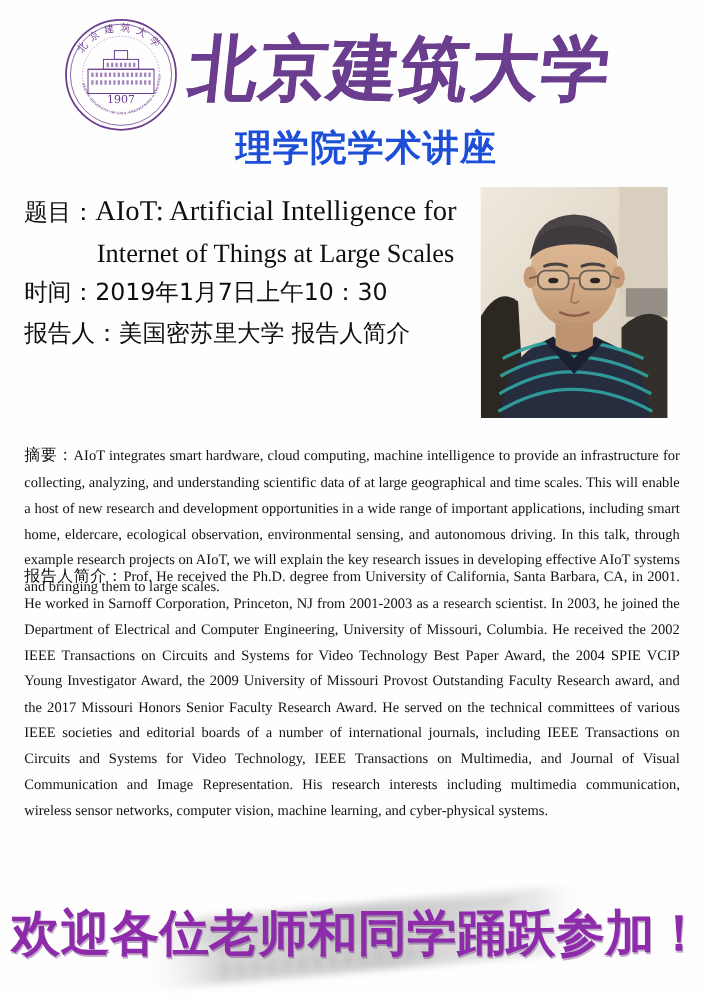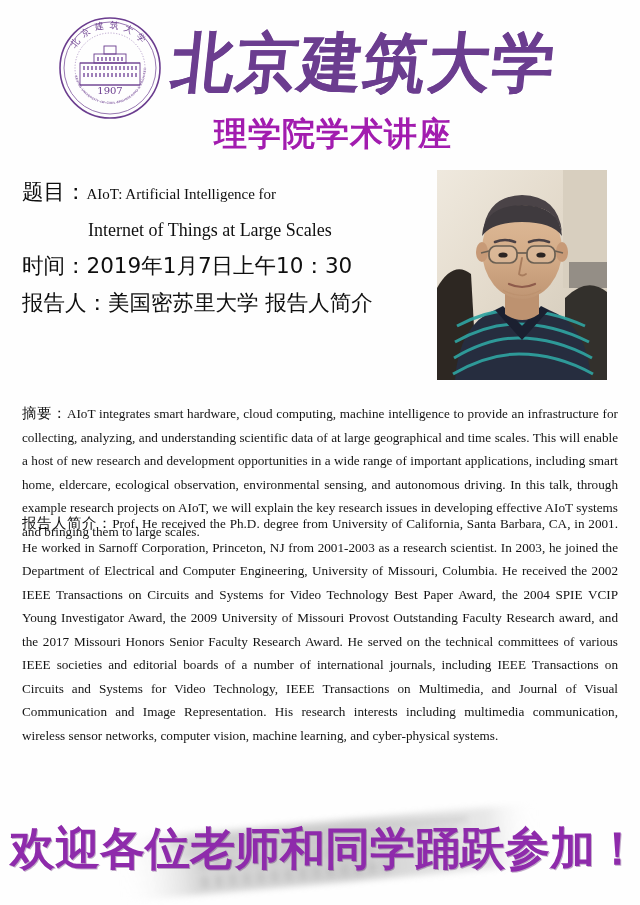--- a/index.html
+++ b/index.html
@@ -56,21 +56,21 @@
   }
 
   .lecture-title {
     position: absolute;
     left: 0;
     top: 114px;
     width: 640px;
     text-align: center;
     padding-left: 26px;
     box-sizing: border-box;
-    color: #a21caf;
+    color: #1d4ed8;
     font-family: "DejaVu Sans", "Liberation Sans", sans-serif;
     font-size: 33px;
     font-weight: bold;
     letter-spacing: 1px;
     line-height: 40px;
   }
 
   
   .info-block {
     position: absolute;
@@ -83,29 +83,29 @@
     font-size: 21.5px;
     line-height: 36px;
     color: #0f0f0f;
     white-space: nowrap;
   }
   .info-row .lbl {
     font-family: Liberation Mono, monospace;
   }
   .info-row .val {
     font-family: "Liberation Serif", "DejaVu Serif", serif;
-    font-size: 15px;
+    font-size: 26px;
   }
   .info-row .val-cn {
     font-family: "DejaVu Sans", "Liberation Sans", sans-serif;
     font-size: 21.5px;
   }
   .title-line2 {
     font-family: "Liberation Serif", "DejaVu Serif", serif;
-    font-size: 18px;
+    font-size: 24px;
     line-height: 36px;
     padding-left: 66px;
     white-space: nowrap;
     color: #0f0f0f;
   }
 
   
   .photo {
     position: absolute;
     left: 437px;

